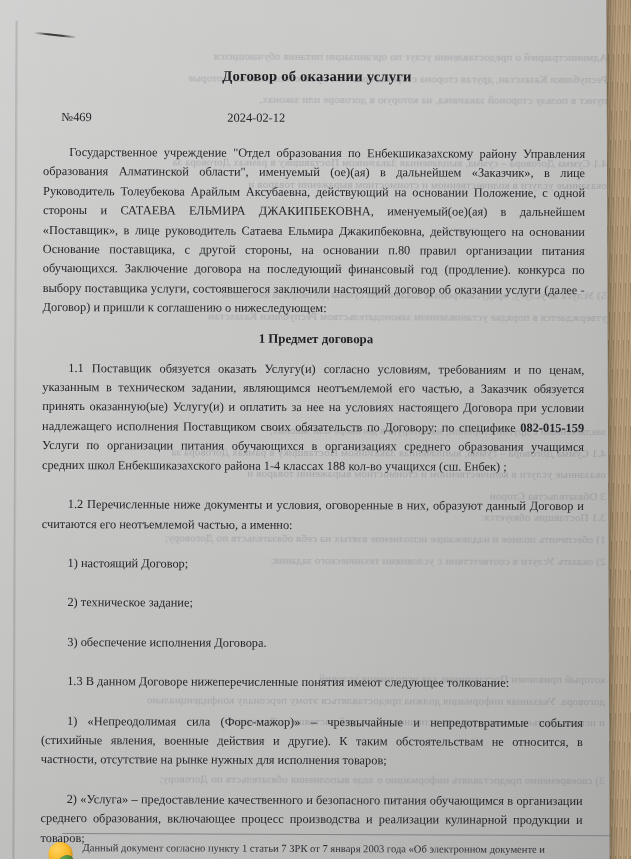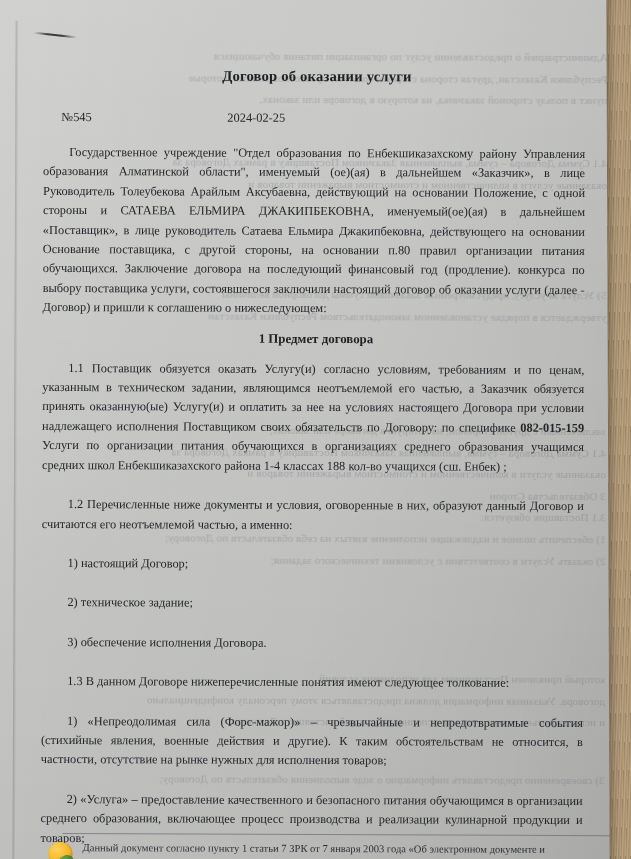--- a/index.html
+++ b/index.html
@@ -275,22 +275,22 @@
       <div>и использоваться только в рамках исполнения условий настоящего Договора;</div>
       <div style="height:36px"></div>
       <div>3) своевременно предоставлять информацию о ходе выполнения обязательств по Договору;</div>
     </div>
 
     <div class="doc">
 
       <div class="title">Договор об оказании услуги</div>
 
       <div class="meta-row">
-        <span class="meta-number">№545</span>
-        <span class="meta-date">2024-02-25</span>
+        <span class="meta-number">№469</span>
+        <span class="meta-date">2024-02-12</span>
       </div>
 
       <div class="gap-m"></div>
 
       <div class="para">Государственное учреждение "Отдел образования по Енбекшиказахскому району Управления образования Алматинской области", именуемый (ое)(ая) в дальнейшем «Заказчик», в лице Руководитель Толеубекова Арайлым Аксубаевна, действующий на основании Положение, с одной стороны и САТАЕВА ЕЛЬМИРА ДЖАКИПБЕКОВНА, именуемый(ое)(ая) в дальнейшем «Поставщик», в лице руководитель Сатаева Ельмира Джакипбековна, действующего на основании Основание поставщика, с другой стороны, на основании п.80 правил организации питания обучающихся. Заключение договора на последующий финансовый год (продление). конкурса по выбору поставщика услуги, состоявшегося заключили настоящий договор об оказании услуги (далее - Договор) и пришли к соглашению о нижеследующем:</div>
 
       <div class="section-head">1 Предмет договора</div>
 
       <div class="para"><span>1.1 Поставщик обязуется оказать Услугу(и) согласно условиям, требованиям и по ценам, указанным в техническом задании, являющимся неотъемлемой его частью, а Заказчик обязуется принять оказанную(ые) Услугу(и) и оплатить за нее на условиях настоящего Договора при условии надлежащего исполнения Поставщиком своих обязательств по Договору: по спецификe </span><span class="b">082-015-159</span><span> Услуги по организации питания обучающихся в организациях среднего образования учащимся средних школ Енбекшиказахского района 1-4 классах 188 кол-во учащихся (сш. Енбек) ;</span></div>
 

